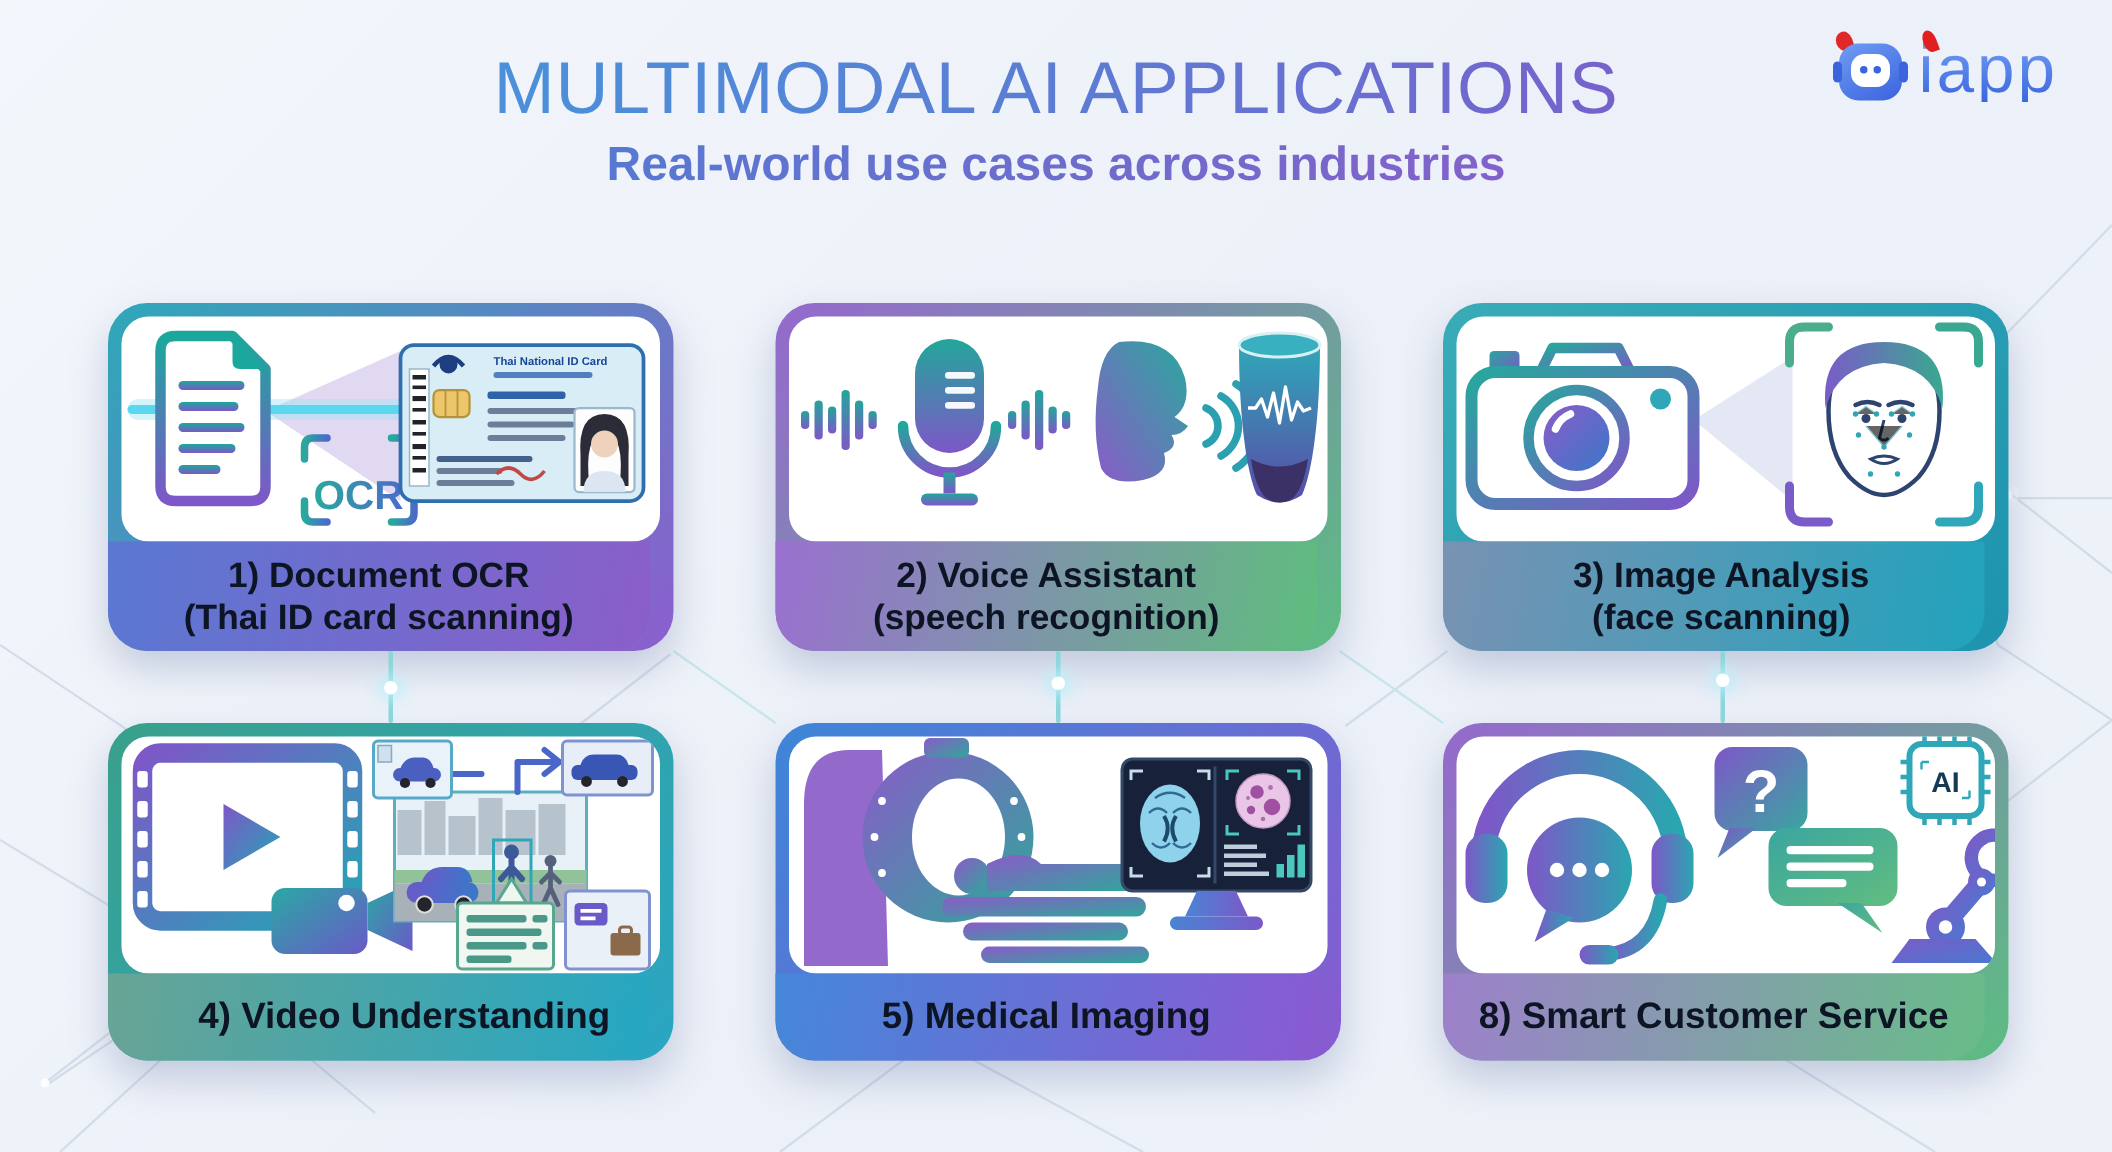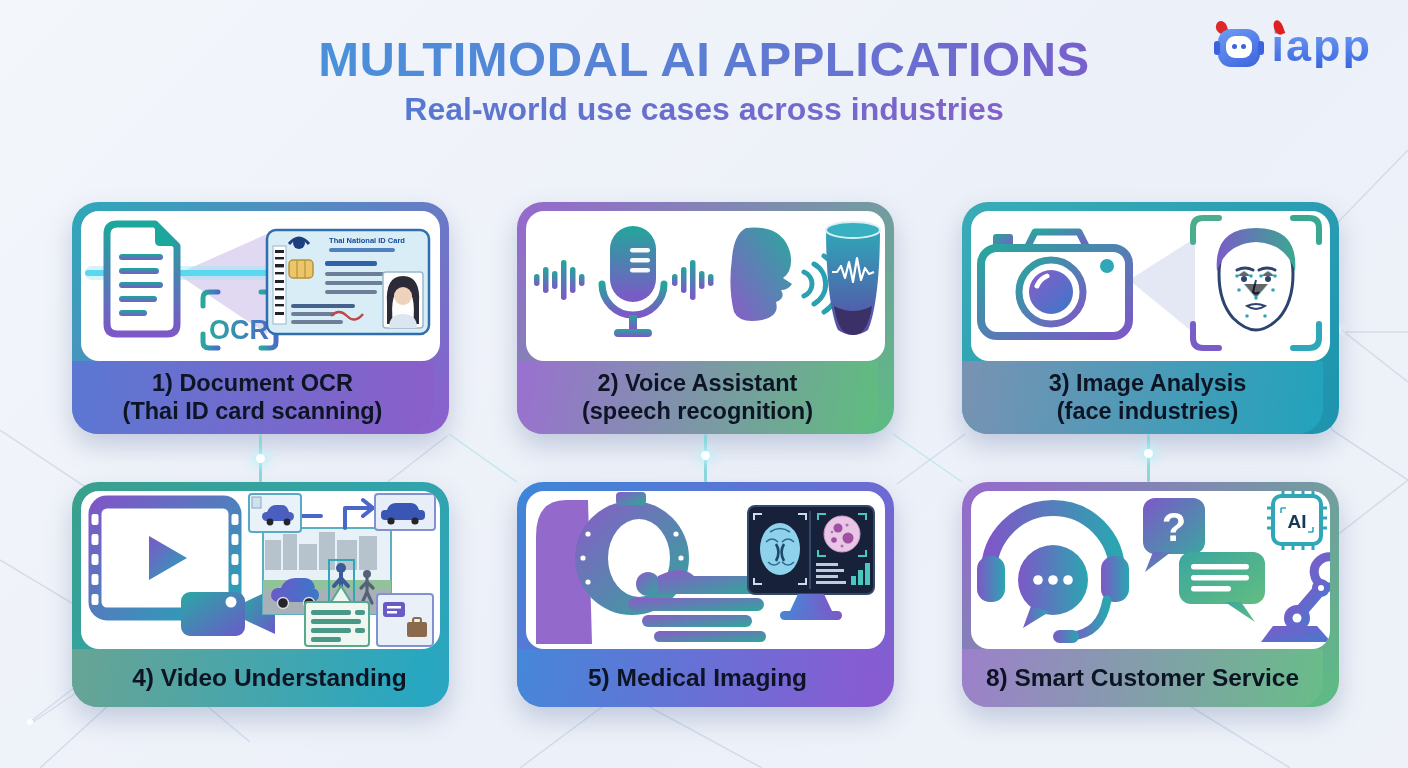--- a/index.html
+++ b/index.html
@@ -3,41 +3,41 @@
 <meta charset="utf-8">
 <style>
   html,body{margin:0;padding:0;}
   body{font-family:"Liberation Sans",sans-serif;}
   .stage{position:relative;width:1408px;height:768px;overflow:hidden;
          background:linear-gradient(135deg,#f3f6fb 0%,#ecf0f8 55%,#eef2f8 100%);}
   .bgnet{position:absolute;left:0;top:0;}
 
   
   .hdr{position:absolute;left:0;top:34px;width:1408px;text-align:center;}
-  .title{margin:0;font-size:49px;font-weight:700;letter-spacing:.5px;line-height:1.05;
+  .title{margin:0;font-size:49px;font-weight:400;letter-spacing:.5px;line-height:1.05;
          background:linear-gradient(90deg,#3f9edd 5%,#5b7dd4 50%,#8a4fc8 95%);
          -webkit-background-clip:text;background-clip:text;color:transparent;}
   .subtitle{margin:6px 0 0 0;font-size:32px;font-weight:700;
          background:linear-gradient(90deg,#3f85d6 5%,#9a55c5 95%);
          -webkit-background-clip:text;background-clip:text;color:transparent;}
 
   
   .logo{position:absolute;right:36px;top:20px;display:flex;align-items:center;gap:9px;height:50px;}
   .logo-mark{position:relative;width:46px;height:44px;}
   .logo-head{position:absolute;left:2px;top:6px;width:42px;height:38px;border-radius:13px;
              background:linear-gradient(150deg,#6f9df4,#3a63dd);}
   .logo-head:before,.logo-head:after{content:"";position:absolute;top:12px;width:6px;height:14px;
              border-radius:3px;background:#3a63dd;}
   .logo-head:before{left:-4px}.logo-head:after{right:-4px}
   .logo-face{position:absolute;left:8px;top:7px;width:26px;height:22px;border-radius:9px;background:#fff;}
   .logo-eye{position:absolute;top:8px;width:5px;height:5px;border-radius:50%;background:#3a63dd;}
   .logo-eye.l{left:6px}.logo-eye.r{right:6px}
   .logo-tuft{position:absolute;left:0px;top:-2px;width:11px;height:13px;background:#e02828;
              border-radius:60% 60% 0 60%;transform:rotate(-18deg);}
-  .logo-text{position:relative;font-size:45px;font-weight:700;letter-spacing:2px;line-height:1;
+  .logo-text{position:relative;font-size:45px;font-weight:400;letter-spacing:2px;line-height:1;
              background:linear-gradient(180deg,#76a2f6,#3a66e0);
              -webkit-background-clip:text;background-clip:text;color:transparent;}
   .i-accent{position:absolute;left:58px;top:0px;width:9px;height:15px;background:#e02020;
             border-radius:60% 60% 0 60%;transform:rotate(-20deg);}
 
   
   .card{position:absolute;width:377px;border-radius:26px;
         box-shadow:0 12px 26px rgba(80,100,150,.28);}
   .row1{top:202px;height:232px;}
   .row2{top:482px;height:225px;}
@@ -306,21 +306,21 @@
               <circle cx="28" cy="66" r="1.8"></circle>
               <circle cx="62" cy="66" r="1.8"></circle>
             <circle cx="36" cy="92" r="1.8"></circle>
               <circle cx="54" cy="92" r="1.8"></circle>
           </g>
         </g>
       </svg>
     </div>
     <div class="band" style="background: linear-gradient(100deg, rgb(121, 146, 179), rgb(33, 163, 188)); padding-left: 10px;">
       <div>3) Image Analysis</div>
-      <div>(face industries)</div>
+      <div>(face scanning)</div>
     </div>
   </section>
 
   <section class="card row2 colA" style="background: linear-gradient(135deg, rgb(58, 160, 140), rgb(42, 166, 196));">
     <div class="panel">
       <svg viewBox="0 0 359 160" width="359" height="160">
         <defs>
           <linearGradient id="c4g" x1="0" y1="0" x2="1" y2="1">
               <stop offset="0" stop-color="#7e57c8"></stop>
               <stop offset="1" stop-color="#23a6b4"></stop>

